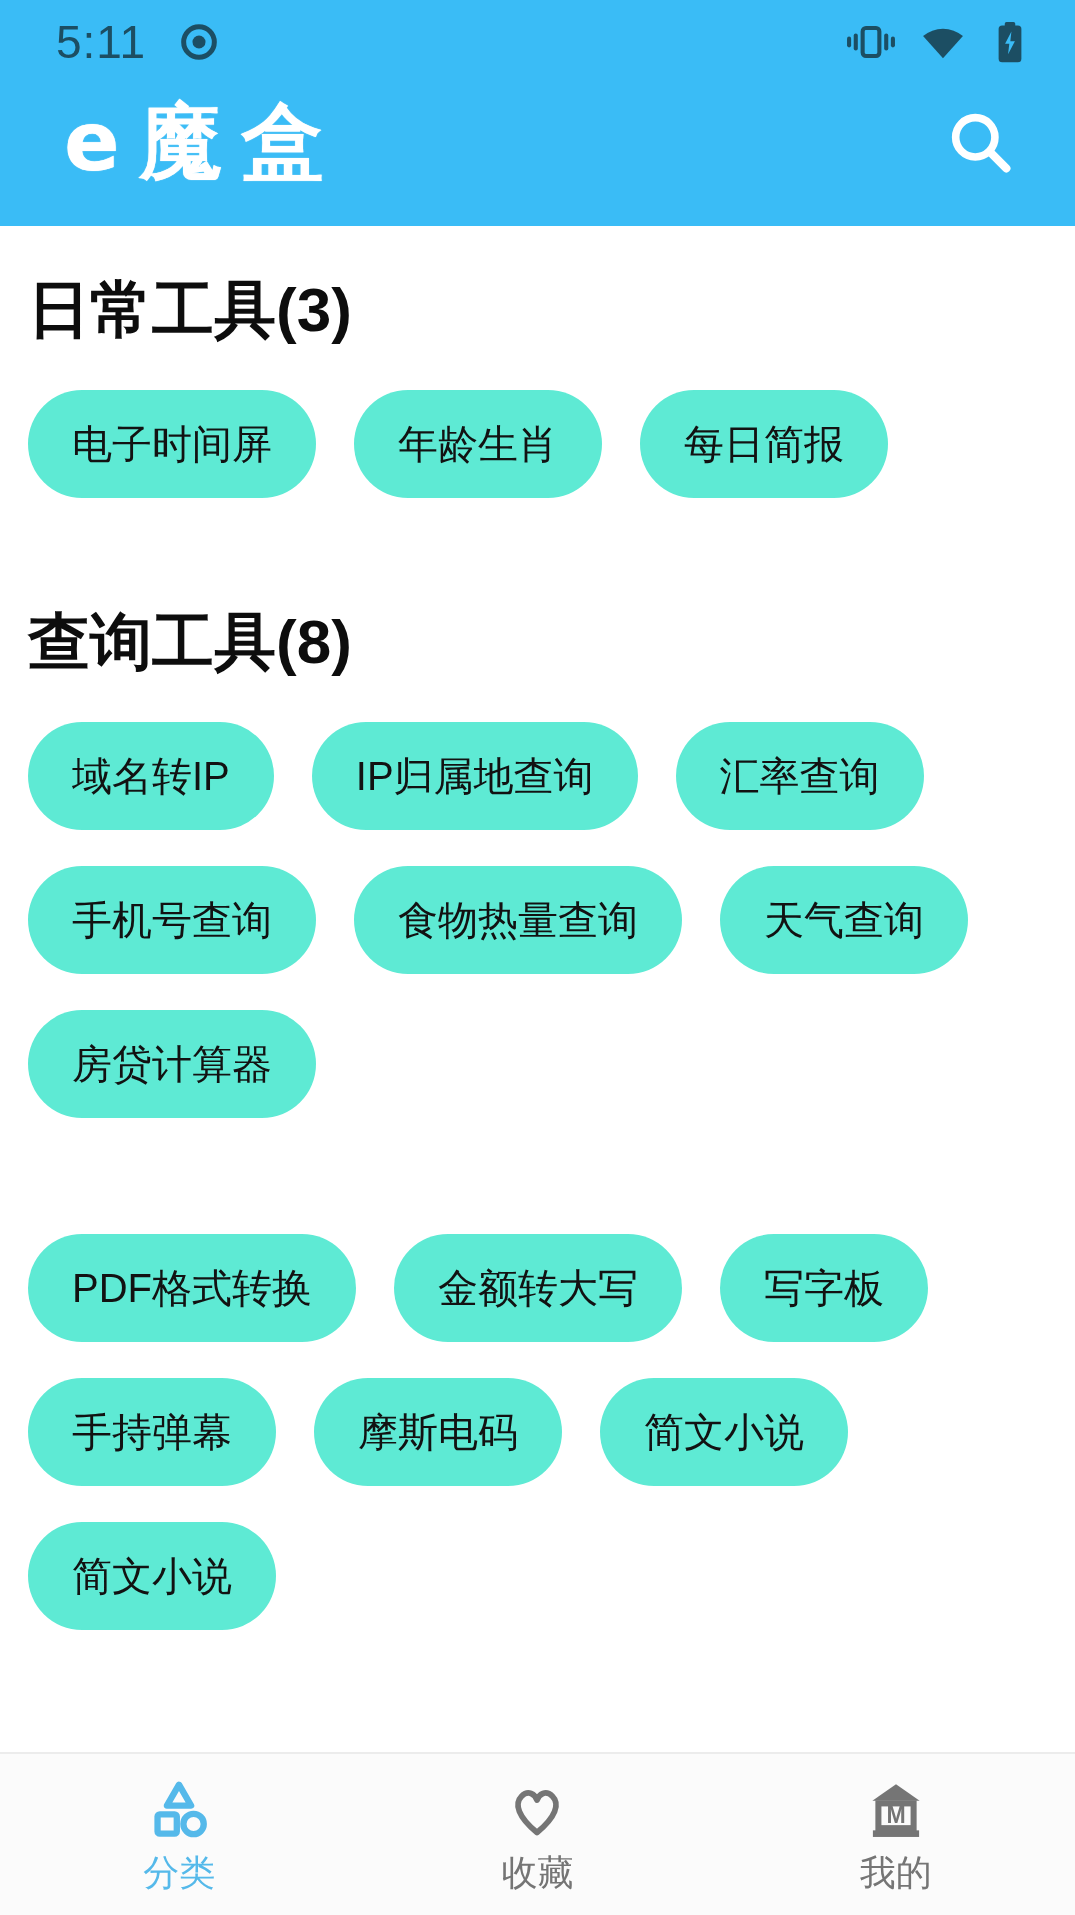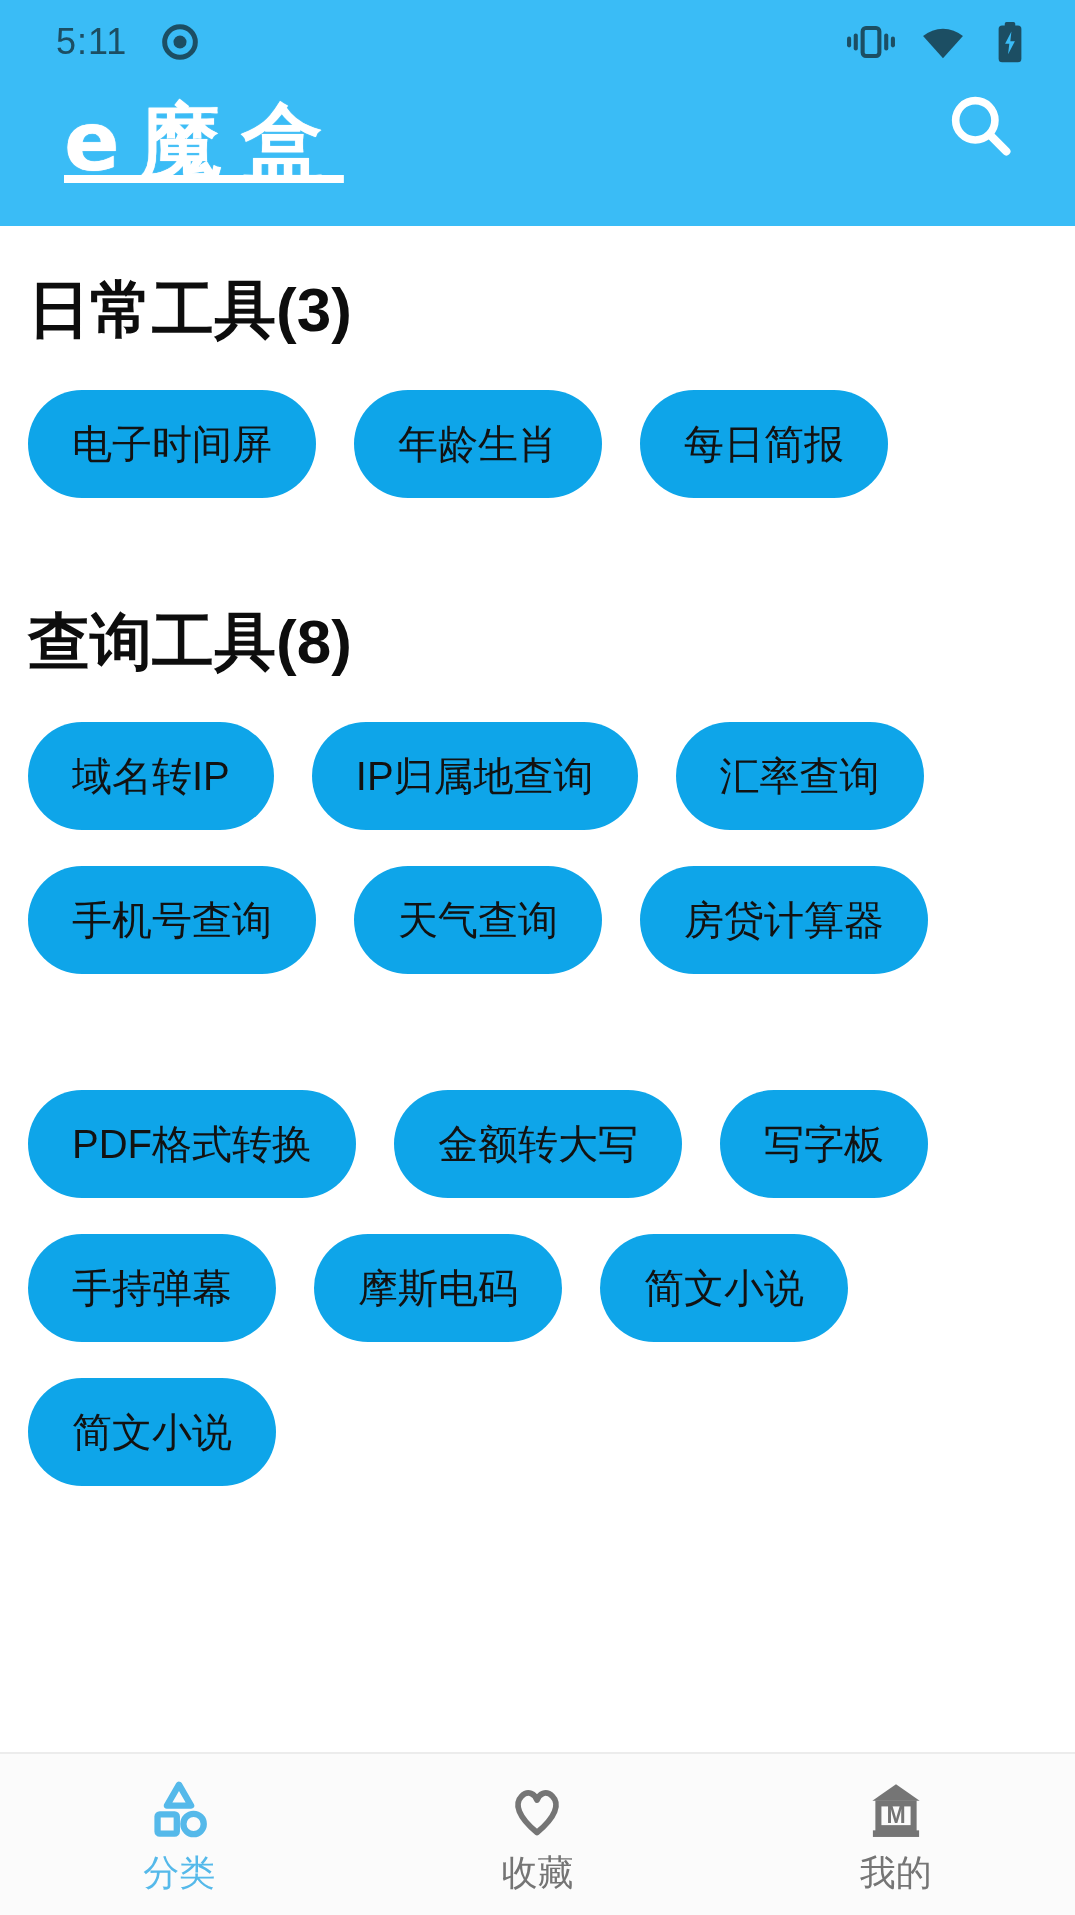--- a/index.html
+++ b/index.html
@@ -24,28 +24,27 @@
     height: 226px;
     color: #ffffff;
   }
   .status-bar {
     display: flex; align-items: center; justify-content: space-between;
     height: 74px;
     padding: 10px 44px 0 56px;
     color: #1C4E63;
   }
   .sb-left { display: flex; align-items: center; gap: 30px; }
-  .sb-time { font-size: 36px; font-weight: 500; letter-spacing: 1px; }
+  .sb-time { font-size: 46px; font-weight: 500; letter-spacing: 1px; }
   .sb-right { display: flex; align-items: center; gap: 22px; }
   .sb-icon { display: block; }
 
   .header-row {
-    display: flex; justify-content: space-between;
+    display: flex; align-items: center; justify-content: space-between;
     padding: 14px 56px 0 64px;
-    text-decoration: underline;
   }
   .logo {
     font-size: 82px;
     font-weight: 800;
     letter-spacing: 20px;
     font-family: "DejaVu Sans", sans-serif;
     text-shadow: 0 0 1px #ffffff;
   }
   .search-btn {
     background: none; border: none; padding: 0; margin: 0;
@@ -65,21 +64,21 @@
   .chips {
     margin-top: 52px;
     display: flex; flex-wrap: wrap;
     gap: 36px 38px;
   }
   .chip {
     height: 108px;
     padding: 0 44px;
     border: none;
     border-radius: 54px;
-    background: #0ea5e9;
+    background: #5eead4;
     color: #121212;
     font-size: 40px;
     font-family: inherit;
     display: flex; align-items: center; justify-content: center;
     white-space: nowrap;
     cursor: pointer;
   }
 
   
   .bottom-nav {
@@ -157,20 +156,21 @@
       </div>
     </section>
 
     <section class="section">
       <h2 class="section-title">查询工具(8)</h2>
       <div class="chips">
         <button class="chip">域名转IP</button>
         <button class="chip">IP归属地查询</button>
         <button class="chip">汇率查询</button>
         <button class="chip">手机号查询</button>
+        <button class="chip">食物热量查询</button>
         <button class="chip">天气查询</button>
         <button class="chip">房贷计算器</button>
       </div>
     </section>
 
     <section class="section">
       <div class="chips">
         <button class="chip">PDF格式转换</button>
         <button class="chip">金额转大写</button>
         <button class="chip">写字板</button>

